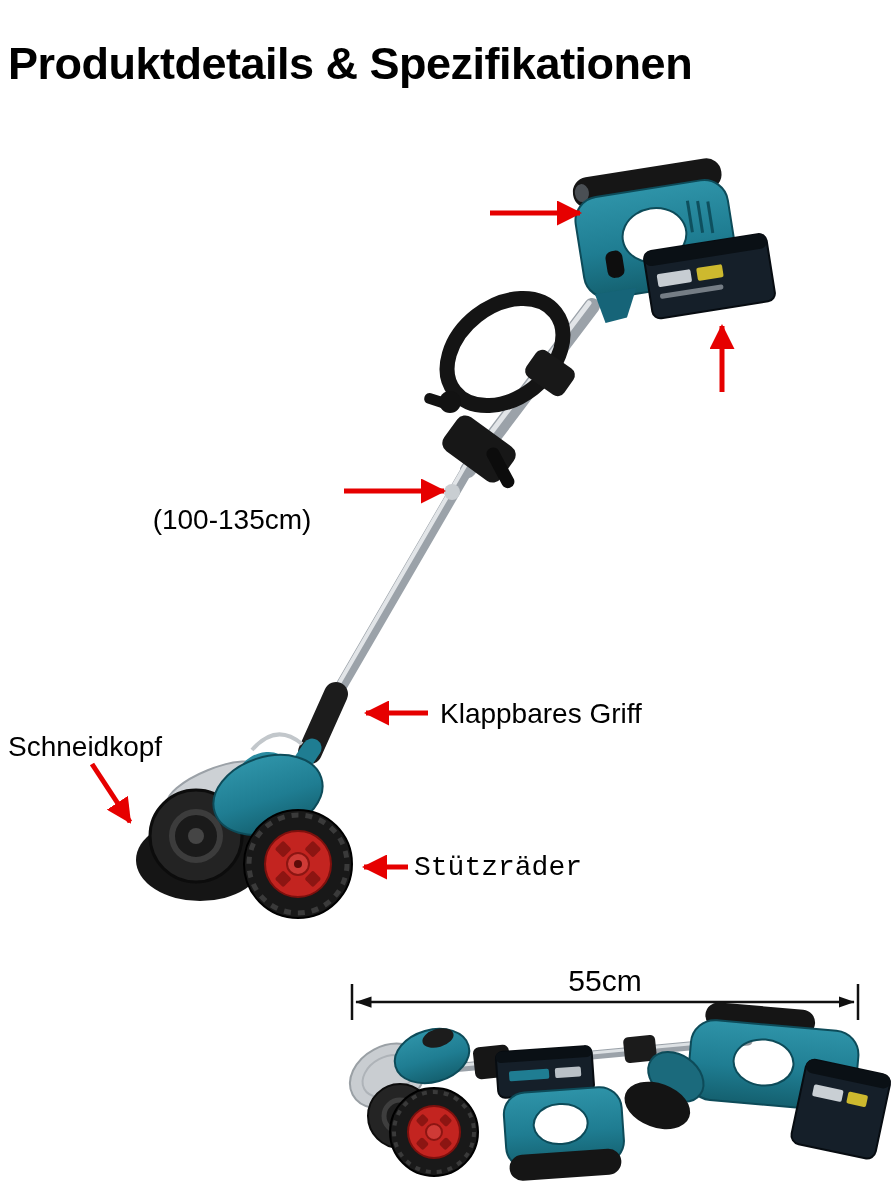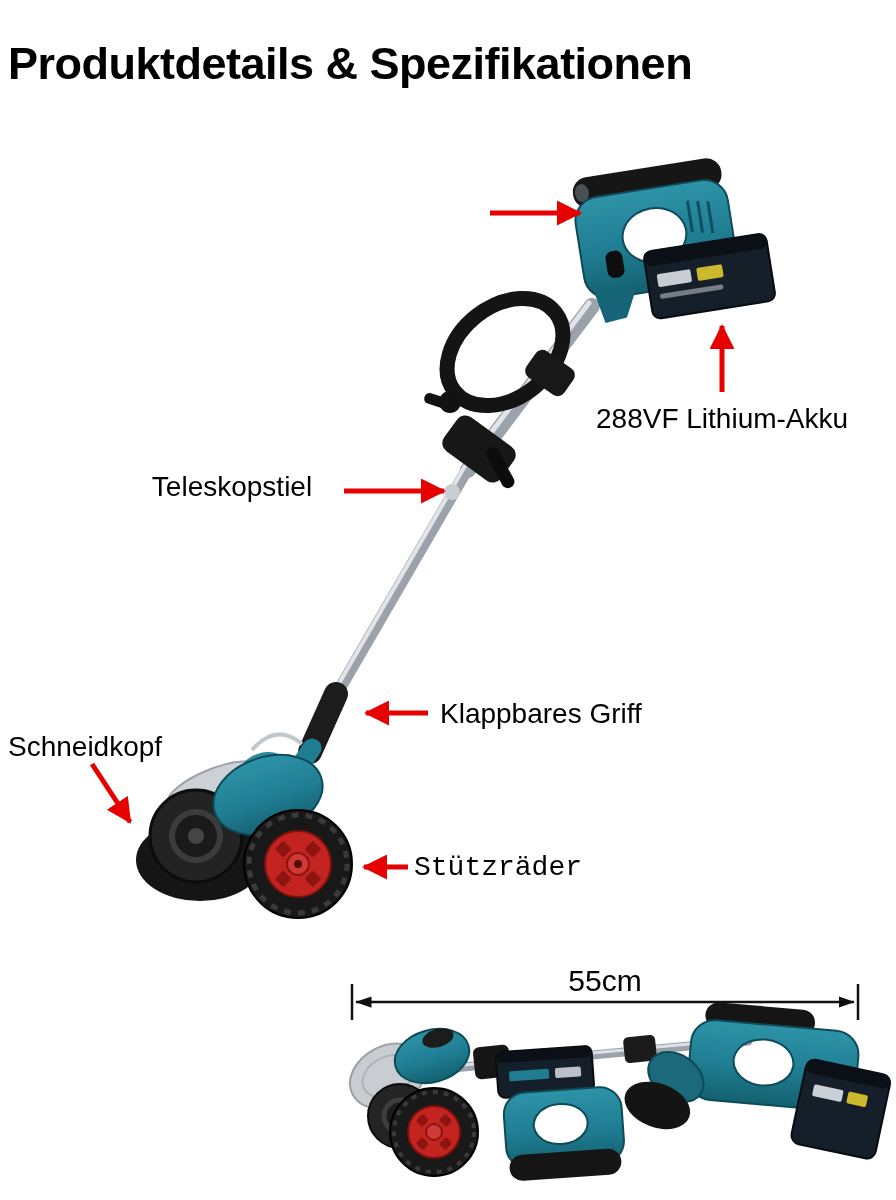--- a/index.html
+++ b/index.html
@@ -206,24 +206,24 @@
       <g transform="rotate(12 840 1108)">
         <rect x="798" y="1066" width="86" height="86" rx="9" fill="#151f29" stroke="#070c11" stroke-width="2"></rect>
         <rect x="798" y="1066" width="86" height="14" rx="7" fill="#0a1015"></rect>
         <rect x="810" y="1090" width="30" height="12" rx="2" fill="#c9cfd4"></rect>
         <rect x="845" y="1090" width="20" height="12" rx="2" fill="#cdb92e"></rect>
       </g>
     </g>
   </svg>
 
 
-  <div class="callout" style="left:596px; top:402px;">288VF Lithium-Akku</div>
 
   <div class="callout center" style="left:128px; top:470px; width:208px;">
-    <span>Teleskopstiel</span><br>
+    <br>
+    <span>(100-135cm)</span>
   </div>
 
   <div class="callout" style="left:440px; top:697px;">Klappbares Griff</div>
 
   <div class="callout" style="left:8px; top:730px;text-align:center;">Schneidkopf</div>
 
   <div class="callout" style="left:414px; top:851px;font-family:Liberation Mono, monospace;">Stützräder</div>
 
   <div class="callout dim-label" style="left:530px; top:954px; width:150px;">55cm</div>
 

